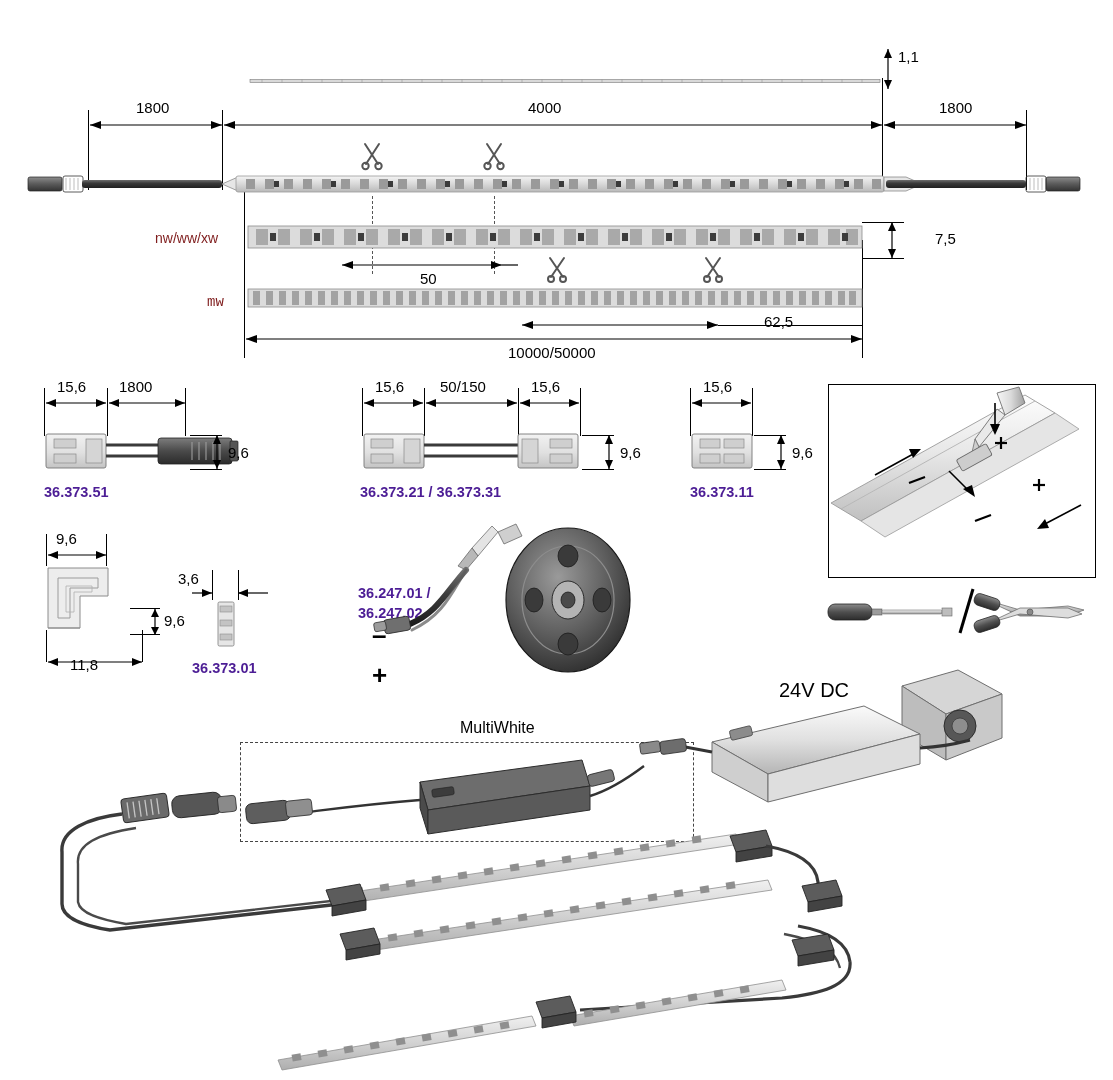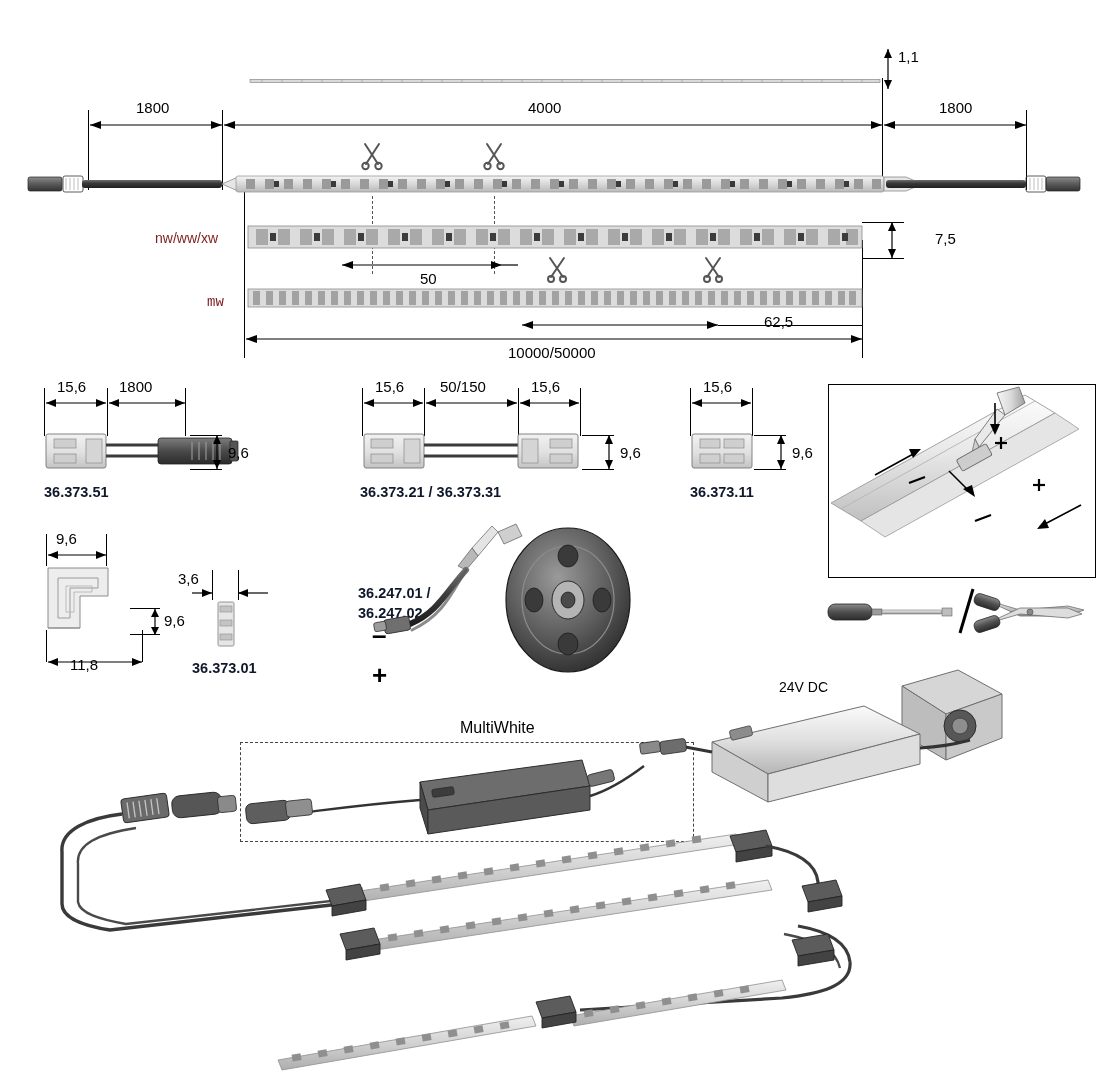--- a/index.html
+++ b/index.html
@@ -20,21 +20,21 @@
   }
   .abs { position: absolute; }
   .dim-text {
     font-size: 15px;
     color: #000;
     white-space: nowrap;
   }
   .label-bold {
     font-size: 14.5px;
     font-weight: bold;
-    color: #0f172a;
+    color: #4c1d95;
     white-space: nowrap;
   }
   .label-teal {
     font-size: 14px;
     color: #7f1d1d;
     white-space: nowrap;
   }
   .label-plain {
     font-size: 15px;
     color: #000;
@@ -794,21 +794,21 @@
 
       <path d="M116 50 C 96 72, 88 92, 60 104" fill="none" stroke="url(#gWire)" stroke-width="6" stroke-linecap="round"></path>
       <path d="M116 50 C 100 76, 92 96, 62 110" fill="none" stroke="#5a5a5a" stroke-width="3" stroke-linecap="round" opacity="0.7"></path>
 
       <rect x="34" y="98" width="26" height="14" rx="3" fill="#6f6f6f" stroke="#2a2a2a" stroke-width="0.8" transform="rotate(-10 47 105)"></rect>
       <rect x="24" y="102" width="12" height="9" rx="2" fill="#9b9b9b" stroke="#2a2a2a" stroke-width="0.7" transform="rotate(-10 30 106)"></rect>
     </svg>
   </div>
 
   <div class="abs label-plain" style="left:460px; top:719px; font-size:16px;">MultiWhite</div>
-  <div class="abs label-plain" style="left:779px; top:679px; font-size:14px;">24V DC</div>
+  <div class="abs label-plain" style="left:779px; top:679px; font-size:20px;">24V DC</div>
 
   <div class="abs" style="left:240px; top:742px; width:452px; height:98px; border:1px dashed #444;"></div>
 
   <div class="abs" style="left:40px; top:668px;">
     <svg width="1070" height="412" viewBox="0 0 1070 412">
       <defs>
         <linearGradient id="gDriver" x1="0" y1="0" x2="0" y2="1">
           <stop offset="0" stop-color="#fafafa"></stop>
           <stop offset="0.5" stop-color="#e0e0e0"></stop>
           <stop offset="1" stop-color="#b5b5b5"></stop>

